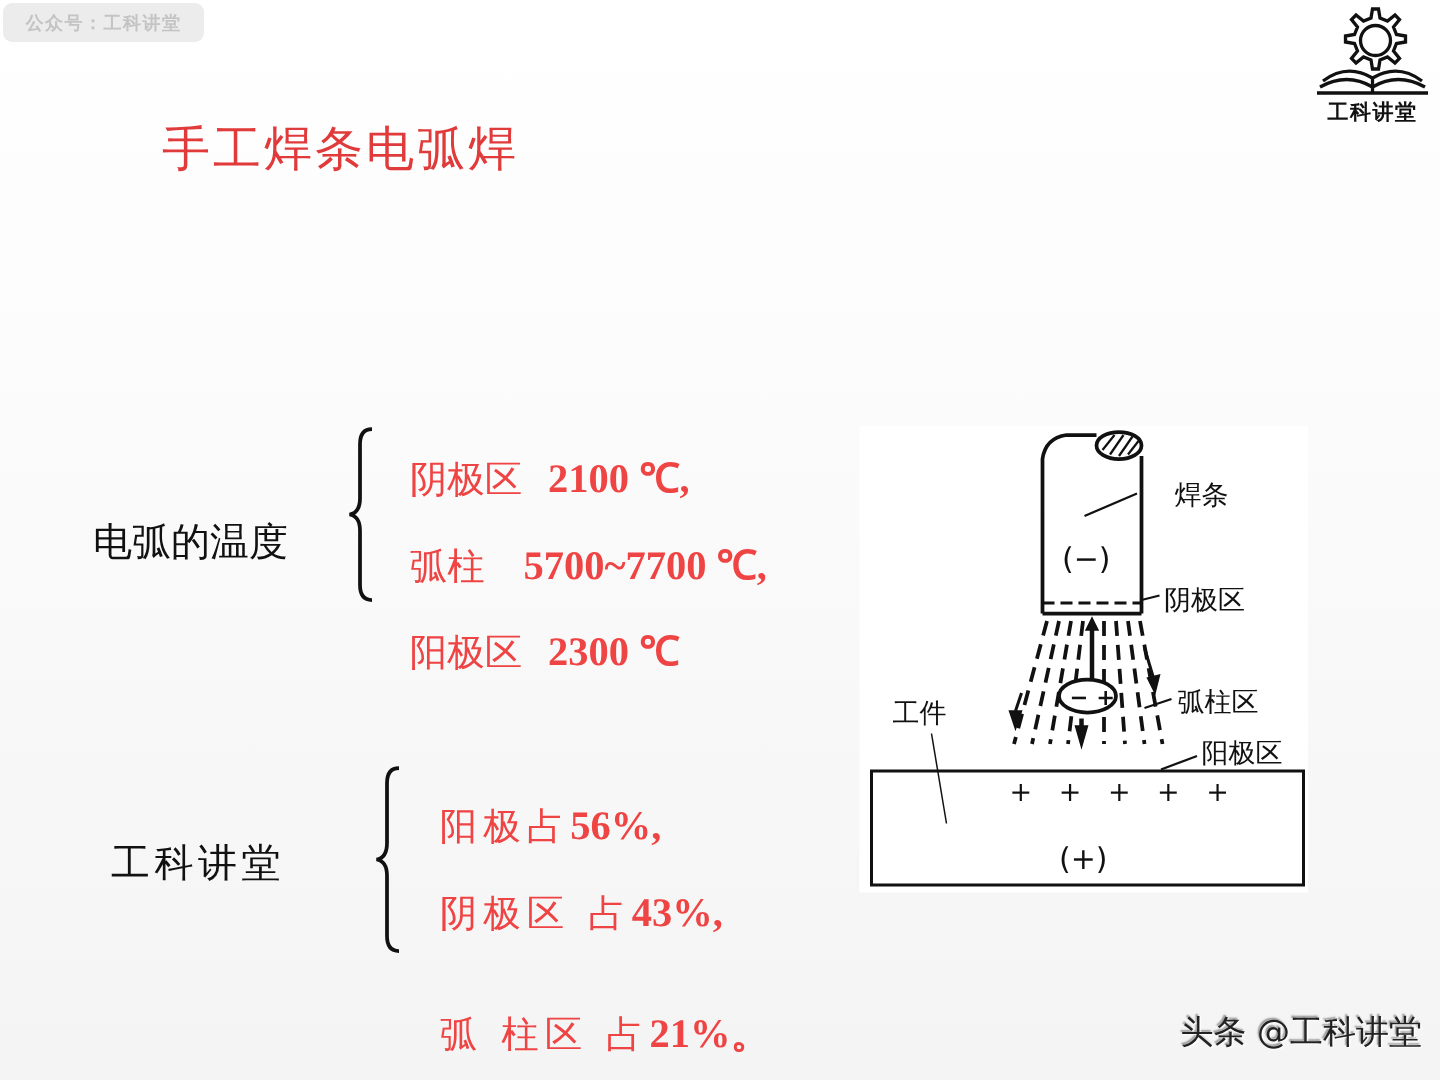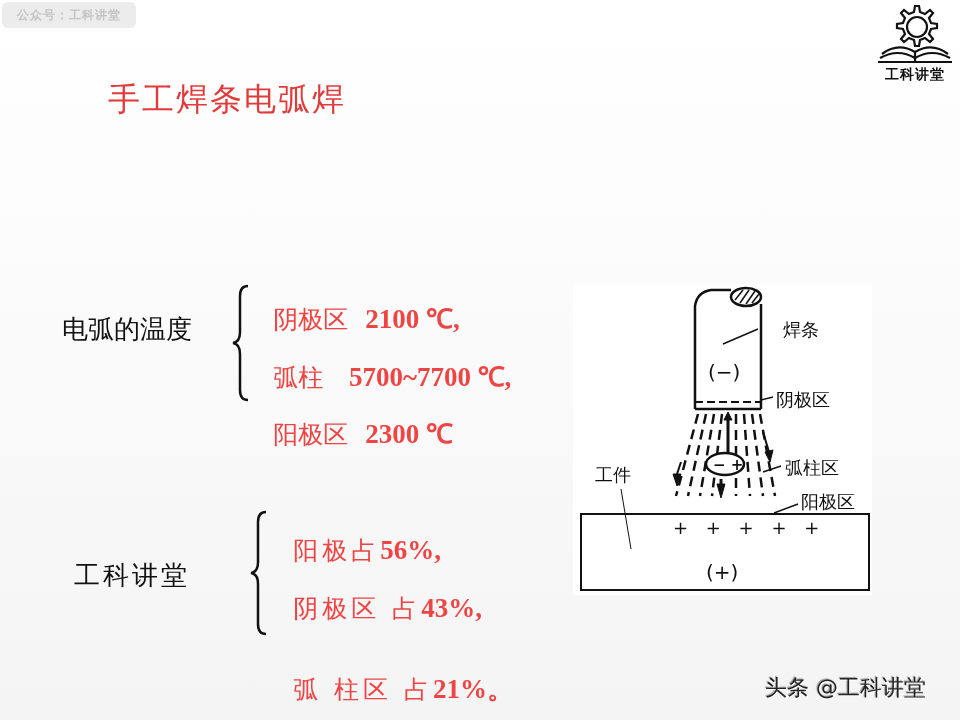--- a/index.html
+++ b/index.html
@@ -33,21 +33,21 @@
     position:absolute; font-size:27px; color:#ef4444; white-space:pre;
   }
   .item .num { font-weight:bold; font-family:"Liberation Serif", serif; }
   .item .cjk { font-family:"DejaVu Sans", sans-serif; font-size:25px; }
   .diagram {
     position:absolute; left:573px; top:284px; width:299px; height:311px;
     background:#ffffff;
   }
   .diagram svg text { font-family:"DejaVu Sans", sans-serif; }
   .watermark-bottom {
-    position:absolute; left:765px; top:673px;
+    position:absolute; left:787px; top:673px;
     font-family:"DejaVu Sans", sans-serif; font-size:22px; color:#222;
     text-shadow: 1px 1px 1px #fff, -1px -1px 1px #999;
   }
 </style>
 </head>
 <body>
 
 <div class="watermark-top">公众号：工科讲堂</div>
 
 <div class="logo">
@@ -59,21 +59,21 @@
       <path d="M4 56 Q22 46 39 56 Q56 46 74 56"></path>
       <path d="M2 60 L39 60 L76 60"></path>
       <path d="M39 50 L39 60"></path>
     </g>
   </svg>
   <div class="logo-text">工科讲堂</div>
 </div>
 
 <div class="title">手工焊条电弧焊</div>
 
-<div class="group-label" style="left:62px; top:312px;">电弧的温度</div>
+<div class="group-label" style="left:62px; top:344px;">电弧的温度</div>
 <svg class="brace" style="left:230px; top:282px;" width="22" height="122" viewBox="0 0 22 122">
   <path d="M18 4 Q10 4 10 14 L10 50 Q10 60 3 61 Q10 62 10 72 L10 108 Q10 118 18 118" fill="none" stroke="#111" stroke-width="2.5"></path>
 </svg>
 <div class="item" style="left:256px; top:268px;">
   <span class="cjk">阴极区</span>  <span class="num">2100 ℃,</span>
 </div>
 <div class="item" style="left:256px; top:326px;">
   <span class="cjk">弧柱</span>   <span class="num">5700~7700 ℃,</span>
 </div>
 <div class="item" style="left:256px; top:383px;text-align:center;">

